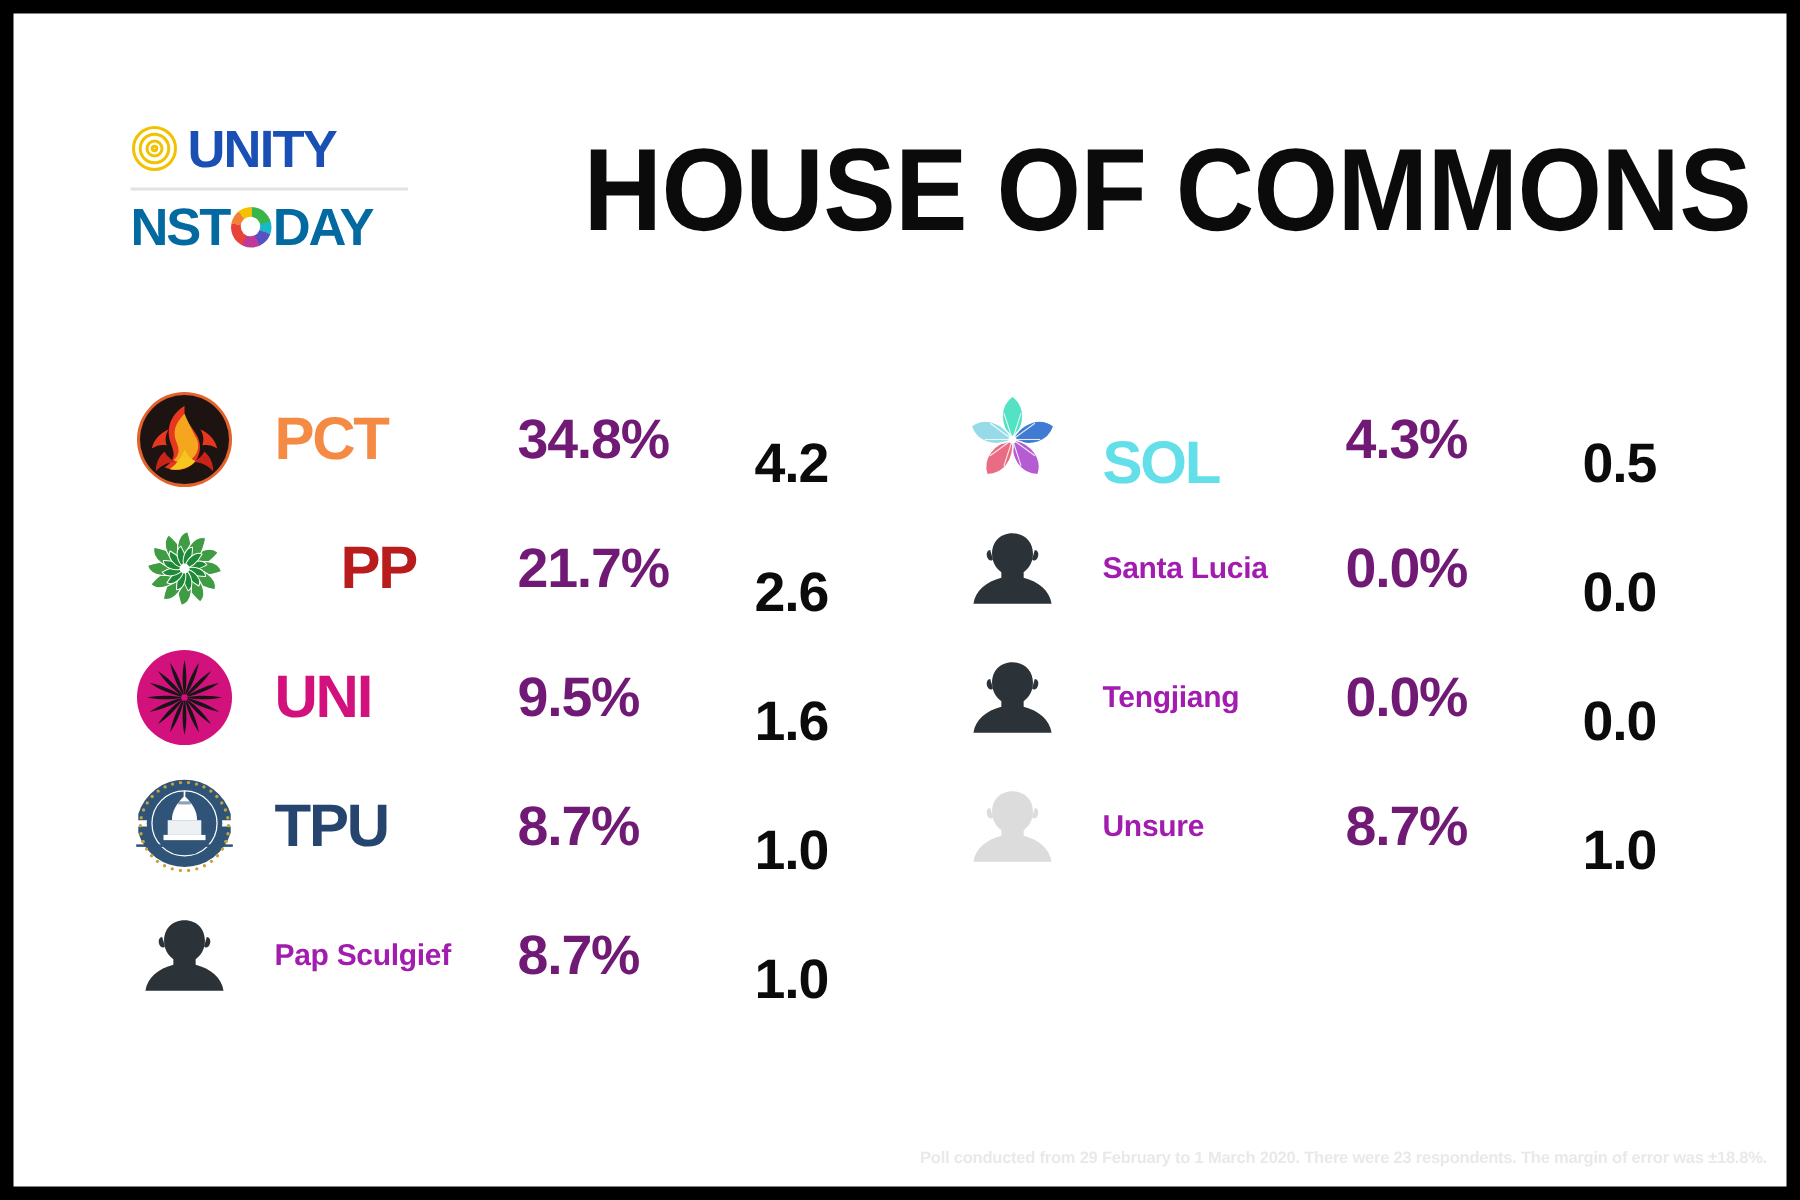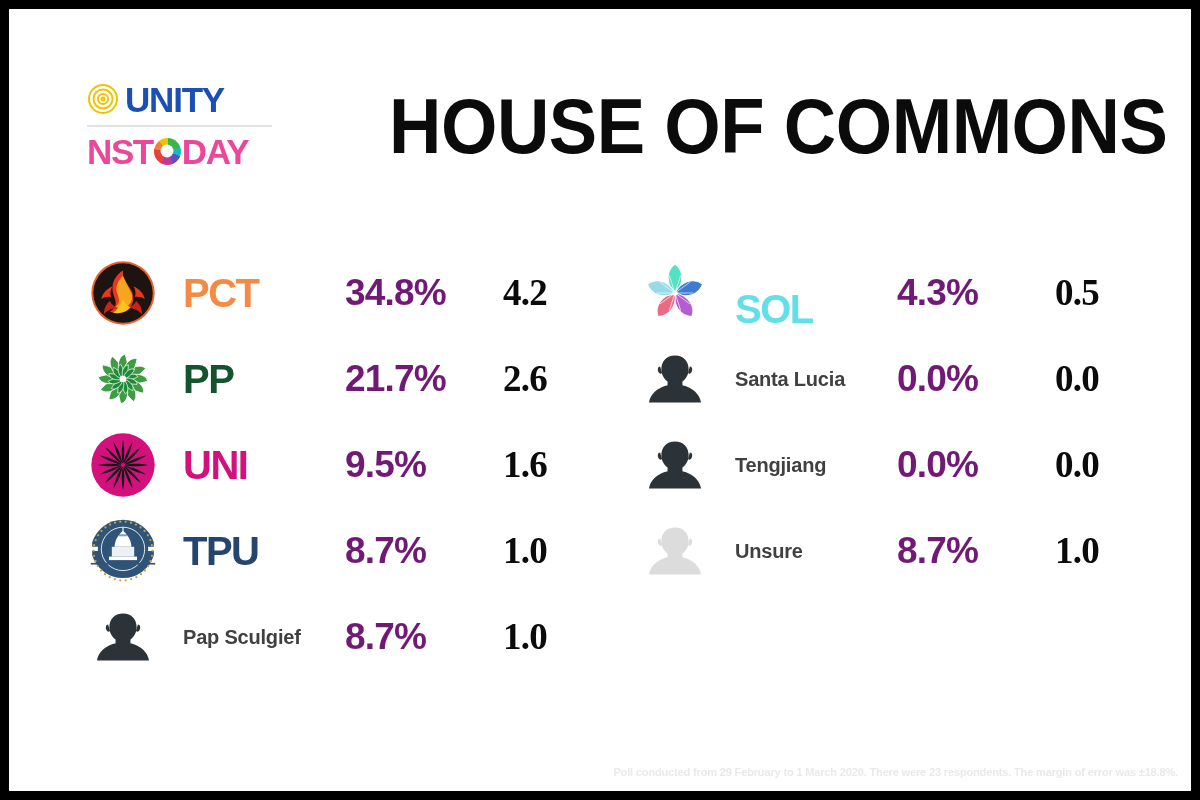--- a/index.html
+++ b/index.html
@@ -74,21 +74,21 @@
   #brand-bottom {
     display: flex;
     align-items: center;
     height: 40px;
   }
   .nst-word, .day-word {
     font-family: "Liberation Sans", sans-serif;
     font-size: 35px;
     font-weight: bold;
     letter-spacing: -1.4px;
-    color: #ec4899;
+    color: #0369a1;
     line-height: 1;
   }
   #nst-ring {
     width: 27px; height: 27px;
     flex: 0 0 27px;
     margin: 0 1px;
     border-radius: 50%;
     background:
       conic-gradient(
         from -40deg,
@@ -161,43 +161,43 @@
     line-height: 64px;
     white-space: nowrap;
   }
   .party-name {
     position: absolute;
     left: 96px;
     top: 4px;
     font-family: "Liberation Sans", sans-serif;
     font-size: 20px;
     font-weight: bold;
-    color: #404040;
+    color: #a21caf;
     letter-spacing: -0.2px;
     line-height: 64px;
     white-space: nowrap;
   }
 
   .pct {
     position: absolute;
     left: 258px;
     top: 4px;
     font-family: "Liberation Sans", sans-serif;
     font-size: 37px;
     font-weight: bold;
     color: #701a75;
     letter-spacing: -0.8px;
     line-height: 64px;
     white-space: nowrap;
   }
   .seats {
     position: absolute;
     left: 416px;
-    top: 4px;
-    font-family: Liberation Serif, serif;
+    top: 20px;
+    font-family: Liberation Sans, sans-serif;
     font-size: 37px;
     font-weight: bold;
     color: #0b0b0b;
     letter-spacing: -0.8px;
     line-height: 64px;
     white-space: nowrap;
   }
 
   
   .avatar { width: 62px; height: 62px; }
@@ -283,21 +283,21 @@
               <path d="M50 50 C 55 40, 66 36, 71 41 C 64 48, 57 51, 50 50 Z" fill="#1e8a36" stroke="#ffffff" stroke-width="1" transform="rotate(164 50 50)"></path>
               <path d="M50 50 C 55 40, 66 36, 71 41 C 64 48, 57 51, 50 50 Z" fill="#1e8a36" stroke="#ffffff" stroke-width="1" transform="rotate(194 50 50)"></path>
               <path d="M50 50 C 55 40, 66 36, 71 41 C 64 48, 57 51, 50 50 Z" fill="#1e8a36" stroke="#ffffff" stroke-width="1" transform="rotate(224 50 50)"></path>
               <path d="M50 50 C 55 40, 66 36, 71 41 C 64 48, 57 51, 50 50 Z" fill="#1e8a36" stroke="#ffffff" stroke-width="1" transform="rotate(254 50 50)"></path>
               <path d="M50 50 C 55 40, 66 36, 71 41 C 64 48, 57 51, 50 50 Z" fill="#1e8a36" stroke="#ffffff" stroke-width="1" transform="rotate(284 50 50)"></path>
               <path d="M50 50 C 55 40, 66 36, 71 41 C 64 48, 57 51, 50 50 Z" fill="#1e8a36" stroke="#ffffff" stroke-width="1" transform="rotate(314 50 50)"></path>
               <path d="M50 50 C 55 40, 66 36, 71 41 C 64 48, 57 51, 50 50 Z" fill="#1e8a36" stroke="#ffffff" stroke-width="1" transform="rotate(344 50 50)"></path>
         <circle cx="50" cy="50" r="5" fill="#ffffff"></circle>
       </svg>
           </div>
-          <div class="party-abbr" style="color: #14532d;">PP</div>
+          <div class="party-abbr" style="color: #b91c1c; margin-left: 44px;">PP</div>
           <div class="pct">21.7%</div>
           <div class="seats">2.6</div>
         </div>
         <div class="row">
           <div class="logo-cell">
             <svg width="66" height="66" viewBox="0 0 100 100">
         <circle cx="50" cy="50" r="48" fill="#d3117c"></circle>
         <path d="M50 50 C 53 34, 52 22, 50 12 C 48 22, 47 34, 50 50 Z" fill="#151515" transform="rotate(0 50 50)"></path>
               <path d="M50 50 C 53 34, 52 22, 50 12 C 48 22, 47 34, 50 50 Z" fill="#151515" transform="rotate(22.5 50 50)"></path>
               <path d="M50 50 C 53 34, 52 22, 50 12 C 48 22, 47 34, 50 50 Z" fill="#151515" transform="rotate(45 50 50)"></path>

